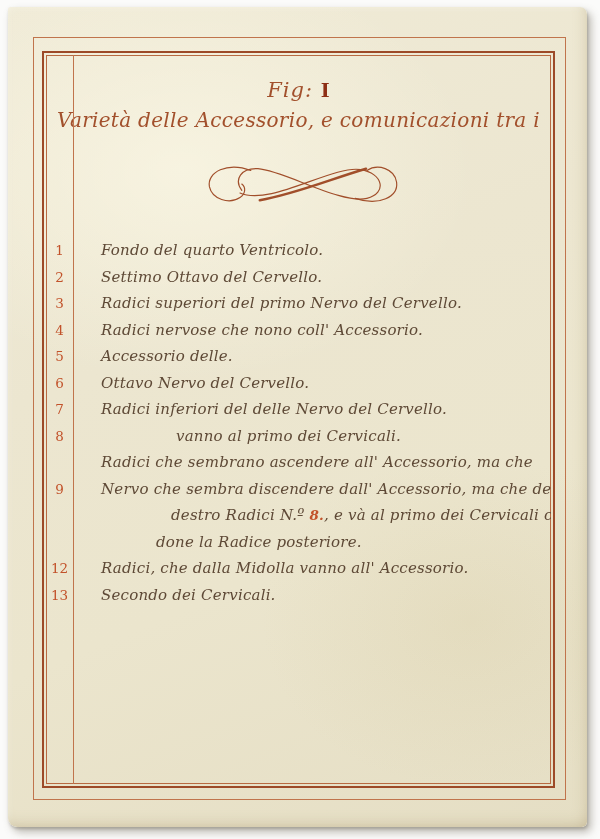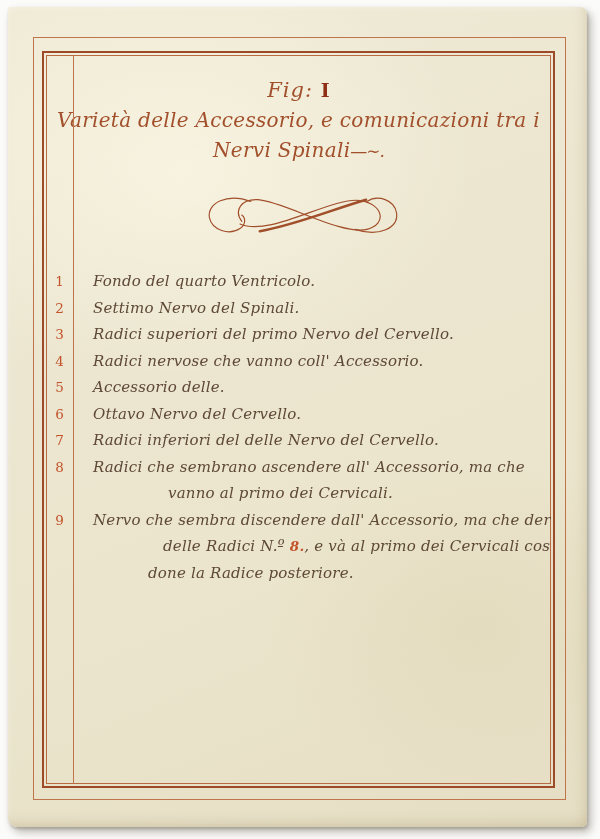--- a/index.html
+++ b/index.html
@@ -63,21 +63,21 @@
   .flourish-wrap { margin-top:22px; text-align:center; height:54px; }
   
   .legend { margin-top:26px; }
   .row { display:flex; align-items:flex-start; }
   .num {
     flex:0 0 27px; text-align:center;
     font-size:13.5px; line-height:26.5px; color:#c2522a;
     font-style:normal;
   }
   .txt {
-    flex:1; padding-left:20px;
+    flex:1; padding-left:28px;
     font-style:italic; font-size:15px; line-height:26.5px; color:#5e4936;
     letter-spacing:0.2px;
   }
   .ln { white-space:nowrap; }
   .indent-a { padding-left:75px; }
   .indent-b { padding-left:70px; }
   .indent-c { padding-left:55px; }
   .red-ref { color:#c2522a; font-weight:bold; font-size:13.5px; }
 </style>
 </head>
@@ -90,23 +90,20 @@
     <div class="rule-double"></div>
 
     <div class="content">
       <div class="numcol-divider"></div>
 
       <div class="fig-line">
         <span>Fig:</span>
         <span class="fig-num">I</span>
       </div>
       <div class="title-1">Varietà delle Accessorio, e comunicazioni tra i</div>
-      <div class="title-2">
-        <span>Nervi Spinali</span><span class="title-tail">—∼.</span>
-      </div>
 
       <div class="flourish-wrap">
         <svg width="225" height="54" viewBox="0 0 230 60">
           <g fill="none" stroke="#a14e2a" stroke-linecap="round">
             <path stroke-width="1.3" d="M 62 15 C 36 5, 13 17, 16 33 C 19 47, 38 53, 50 45 C 56 41, 57 34, 52 30"></path>
             <path stroke-width="1.3" d="M 178 46 C 205 55, 226 44, 224 28 C 222 13, 203 7, 191 15"></path>
             <path stroke-width="1.3" d="M 50 40 C 84 55, 152 9, 184 14 C 209 18, 214 40, 191 46 C 163 53, 99 15, 70 13 C 51 12, 43 25, 52 37"></path>
             <path stroke-width="2.8" d="M 72 48 C 112 41, 152 24, 190 13"></path>
           </g>
         </svg>
@@ -117,35 +114,35 @@
         <div class="row">
           <span class="num">1</span>
           <div class="txt">
               <div class="ln">Fondo del quarto Ventricolo.</div>
             </div>
         </div>
 
         <div class="row">
           <span class="num">2</span>
           <div class="txt">
-              <div class="ln">Settimo Nervo del Spinali.</div>
+              <div class="ln">Settimo Ottavo del Cervello.</div>
             </div>
         </div>
 
         <div class="row">
           <span class="num">3</span>
           <div class="txt">
               <div class="ln">Radici superiori del primo Nervo del Cervello.</div>
             </div>
         </div>
 
         <div class="row">
           <span class="num">4</span>
           <div class="txt">
-              <div class="ln">Radici nervose che vanno coll' Accessorio.</div>
+              <div class="ln">Radici nervose che nono coll' Accessorio.</div>
             </div>
         </div>
 
         <div class="row">
           <span class="num">5</span>
           <div class="txt">
               <div class="ln">Accessorio delle.</div>
             </div>
         </div>
 
@@ -159,36 +156,48 @@
         <div class="row">
           <span class="num">7</span>
           <div class="txt">
               <div class="ln">Radici inferiori del delle Nervo del Cervello.</div>
             </div>
         </div>
 
         <div class="row">
           <span class="num">8</span>
           <div class="txt">
+            <div class="ln indent-a">vanno al primo dei Cervicali.</div>
             <div class="ln">Radici che sembrano ascendere all' Accessorio, ma che</div>
-            <div class="ln indent-a">vanno al primo dei Cervicali.</div>
           </div>
         </div>
 
         <div class="row">
           <span class="num">9</span>
           <div class="txt">
             <div class="ln">Nervo che sembra discendere dall' Accessorio, ma che deriva</div>
             <div class="ln indent-b">
-              <span>delle Radici N.º </span><span class="red-ref">8.</span><span>, e và al primo dei Cervicali costituen-</span>
+              <span>destro Radici N.º </span><span class="red-ref">8.</span><span>, e và al primo dei Cervicali costituen-</span>
             </div>
             <div class="ln indent-c">done la Radice posteriore.</div>
           </div>
         </div>
 
 
 
-
+        <div class="row">
+          <span class="num">12</span>
+          <div class="txt">
+              <div class="ln">Radici, che dalla Midolla vanno all' Accessorio.</div>
+            </div>
+        </div>
+
+        <div class="row">
+          <span class="num">13</span>
+          <div class="txt">
+              <div class="ln">Secondo dei Cervicali.</div>
+            </div>
+        </div>
 
       </div>
     </div>
   </div>
 </div>
 
 </body></html>

